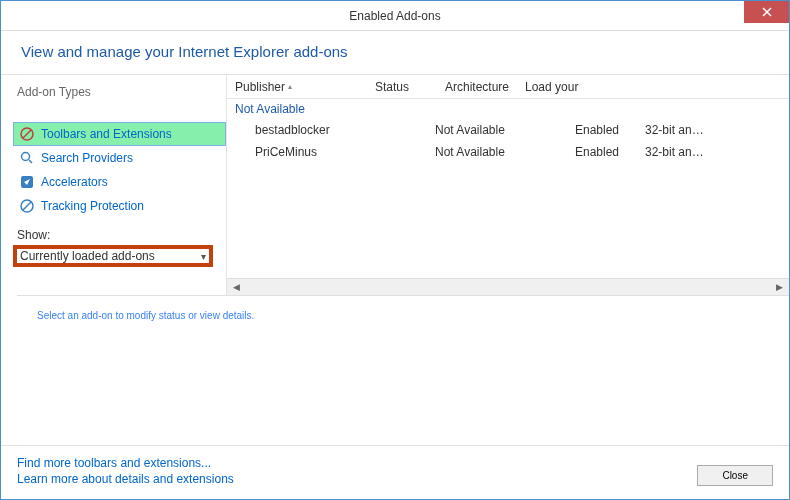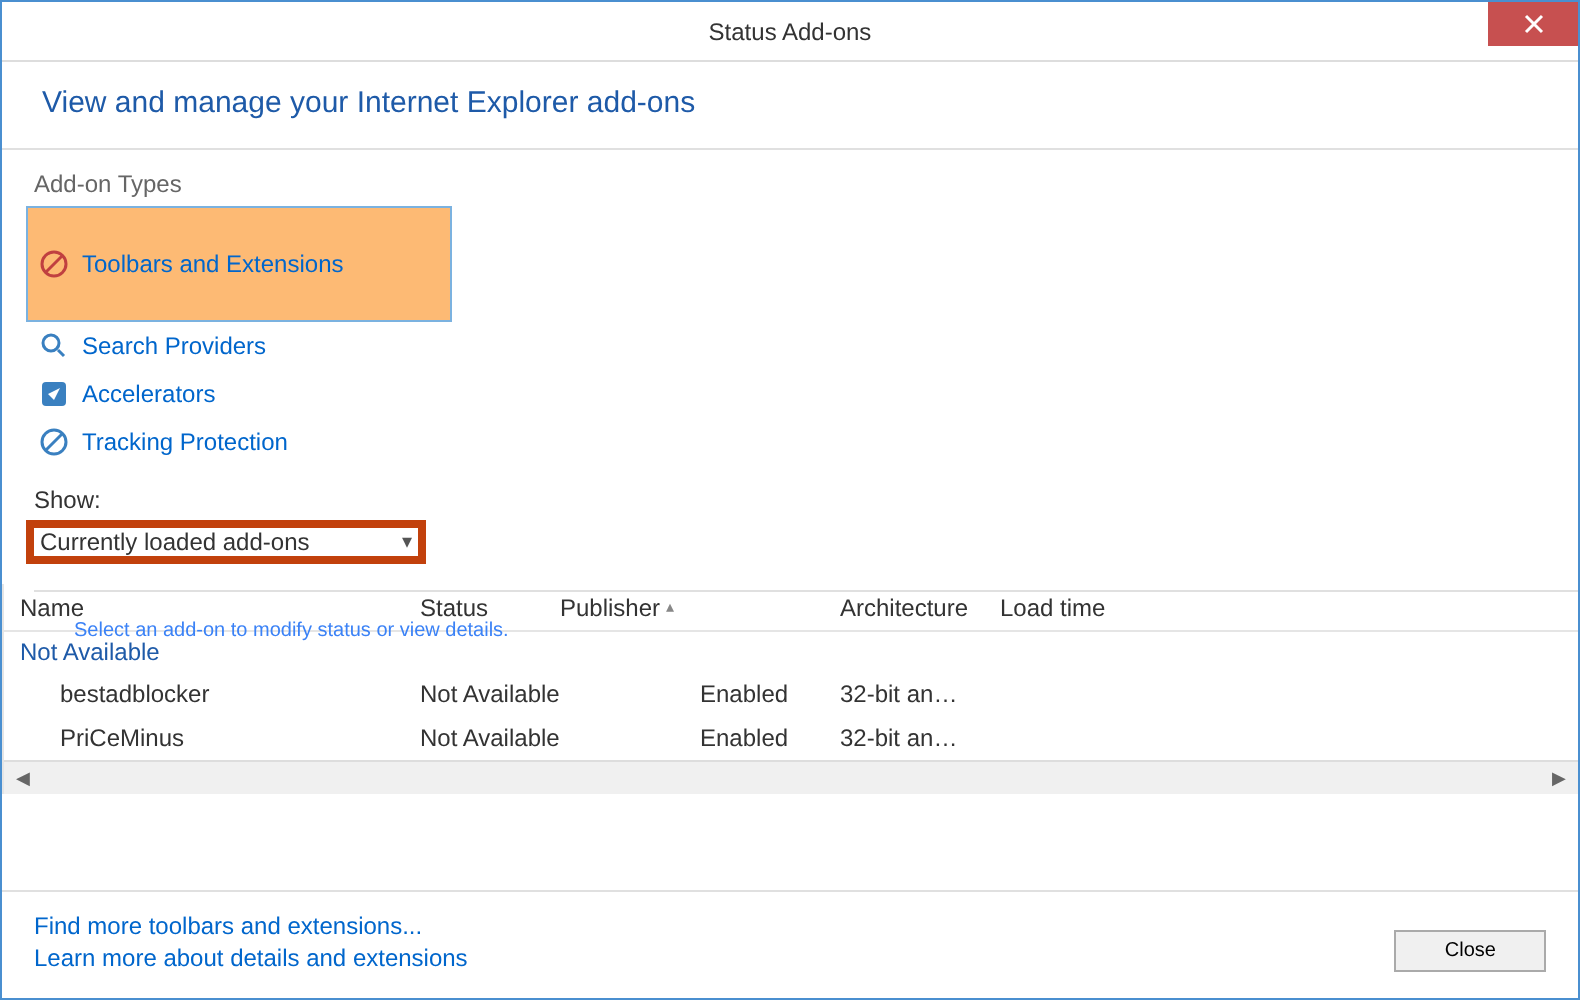--- a/index.html
+++ b/index.html
@@ -6,26 +6,26 @@
     body { width: 790px; height: 500px; background: #fff; font-size: 12px; color: #333; overflow: hidden; border: 1px solid #4a8fd0; }
     
     .titlebar { height: 30px; background: #fff; display: flex; align-items: center; position: relative; border-bottom: 1px solid #ddd; }
     .titlebar-title { flex: 1; text-align: center; font-size: 12px; color: #333; }
     .close-btn { width: 45px; height: 22px; background: #c75050; color: #fff; display: flex; align-items: center; justify-content: center; cursor: pointer; position: absolute; right: 0; top: 0; }
     .close-btn svg { width: 10px; height: 10px; }
     
     .header { padding: 12px 20px 14px; border-bottom: 1px solid #e0e0e0; }
     .header-text { color: #1e5aa8; font-size: 15px; font-weight: 400; }
     
-    .body { display: flex; height: 220px; flex-direction: column; }
+    .body { display: flex; height: 220px; }
     
     .sidebar { width: 225px; padding: 10px 0 10px 12px; display: flex; flex-direction: column; }
     .sidebar-label { color: #666; font-size: 12px; margin-bottom: 4px; padding-left: 4px; }
     .type-item { display: flex; align-items: center; padding: 4px 6px; cursor: pointer; color: #0066cc; gap: 6px; }
-    .type-item.selected { background: #fdba74; border: 1px solid #7bb2e0; padding: 20px 5px; }
+    .type-item.selected { background: #86efac; border: 1px solid #7bb2e0; padding: 3px 5px; margin-top: 19px; }
     .type-item .icon { width: 16px; height: 16px; display: flex; align-items: center; justify-content: center; flex-shrink: 0; }
     .show-label { color: #333; margin-top: 10px; margin-bottom: 3px; padding-left: 4px; }
     .show-select { width: 200px; height: 22px; border: 4px solid #c2410c; background: #fff; font-size: 12px; padding: 1px 3px; display: flex; align-items: center; justify-content: space-between; cursor: pointer; }
     .show-select .chev { font-size: 10px; color: #555; }
     
     .grid { flex: 1; border-left: 1px solid #e5e5e5; display: flex; flex-direction: column; }
     .grid-header { display: flex; height: 24px; border-bottom: 1px solid #e5e5e5; }
     .grid-header .col { padding: 4px 8px; font-size: 12px; color: #333; border-right: 1px solid transparent; display: flex; align-items: center; gap: 3px; }
     .col-name { width: 200px; }
     .col-publisher { width: 140px; }
@@ -50,21 +50,21 @@
     
     .footer { border-top: 1px solid #e0e0e0; padding: 10px 16px 12px; display: flex; justify-content: space-between; align-items: flex-end; }
     .footer-links { display: flex; flex-direction: column; gap: 2px; }
     .footer-links a { color: #0066cc; font-size: 12px; text-decoration: none; cursor: pointer; }
     .close-button { padding: 4px 24px; background: #f0f0f0; border: 1px solid #aaa; font-size: 10px; cursor: pointer; }
   </style>
 </head>
 <body>
 
 <div class="titlebar">
-  <div class="titlebar-title">Status Add-ons</div>
+  <div class="titlebar-title">Enabled Add-ons</div>
   <div class="close-btn">
     <svg viewBox="0 0 10 10">
         <path d="M1 1 L9 9 M9 1 L1 9" stroke="#fff" stroke-width="1.5" fill="none"></path>
       </svg>
   </div>
 </div>
 
 <div class="header">
   <div class="header-text">View and manage your Internet Explorer add-ons</div>
 </div>
@@ -115,35 +115,32 @@
 
     <div class="show-label">Show:</div>
     <div class="show-select">
       <span>Currently loaded add-ons</span>
       <span class="chev">▾</span>
     </div>
   </div>
 
   <div class="grid">
     <div class="grid-header">
-      <div class="col col-name">
-          <span>Name</span>
+      <div class="col col-publisher">
+          <span>Publisher</span>
+          <span class="sort-arrow">▴</span>
         </div>
       <div class="col col-status">
           <span>Status</span>
-        </div>
-      <div class="col col-publisher">
-          <span>Publisher</span>
-          <span class="sort-arrow">▴</span>
         </div>
       <div class="col col-arch">
           <span>Architecture</span>
         </div>
       <div class="col col-load">
-          <span>Load time</span>
+          <span>Load your</span>
         </div>
     </div>
     <div class="grid-body">
       <div class="group-row">Not Available</div>
       <div class="data-row">
         <div class="cell cell-name">bestadblocker</div>
         <div class="cell cell-publisher">Not Available</div>
         <div class="cell cell-status">Enabled</div>
         <div class="cell cell-arch">32-bit and ...</div>
       </div>

